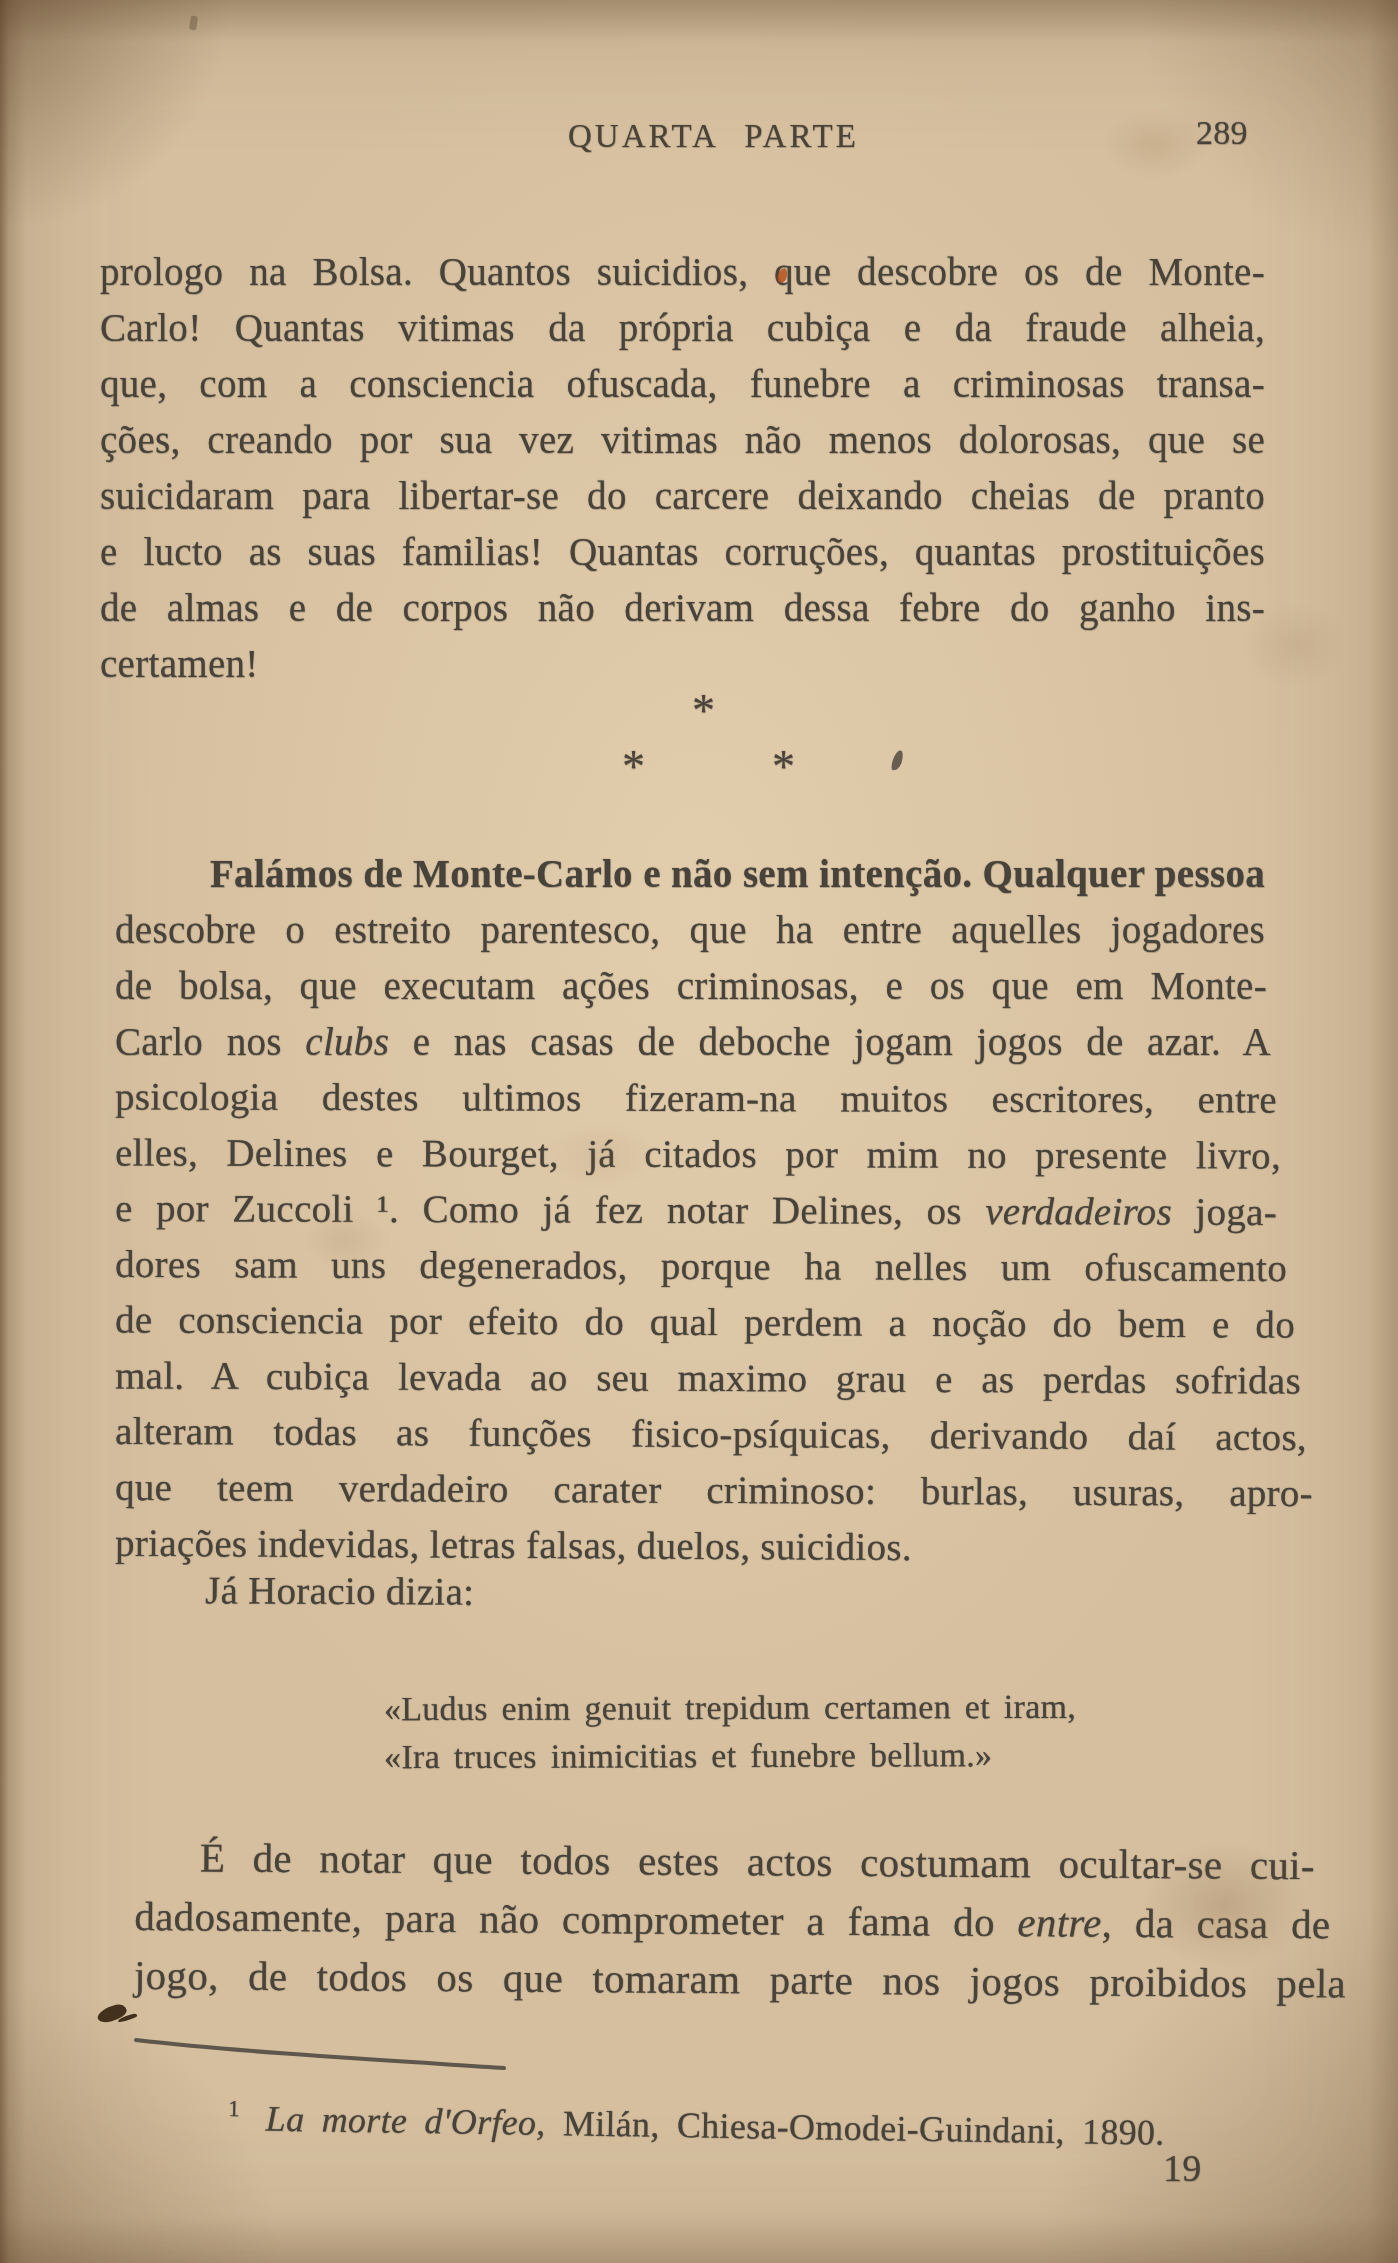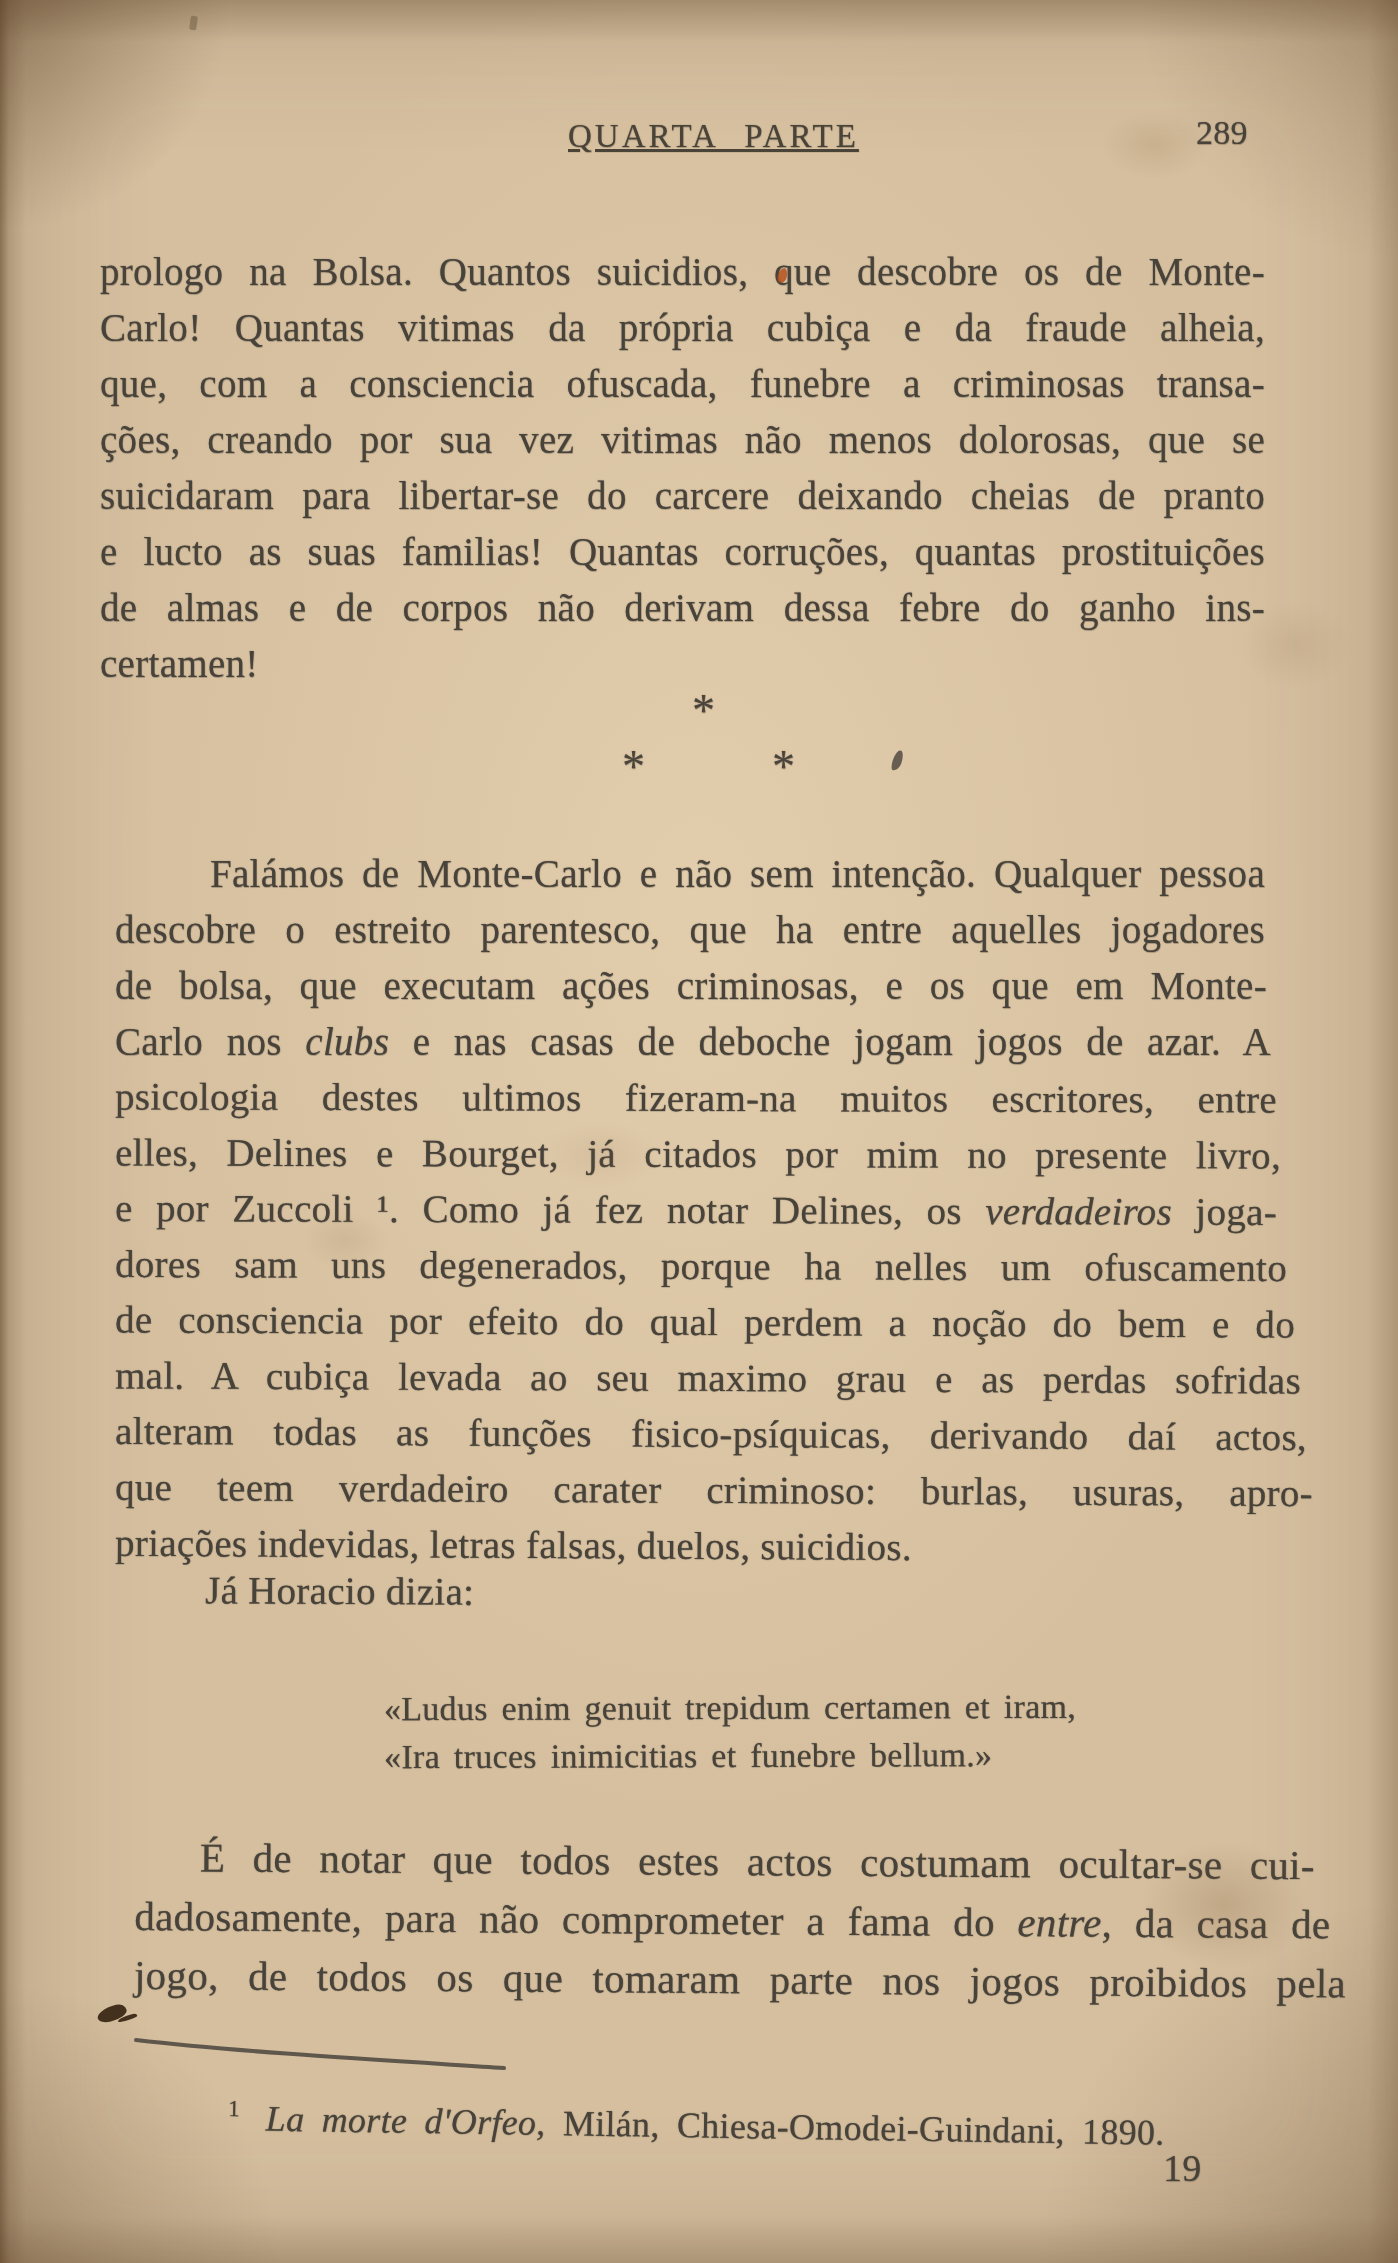--- a/index.html
+++ b/index.html
@@ -18,36 +18,36 @@
       linear-gradient(0deg, rgba(92,66,40,.22) 0px, rgba(92,66,40,0) 46px),
       radial-gradient(circle at 0% 0%, rgba(80,55,32,.42), rgba(80,55,32,0) 230px),
       radial-gradient(circle at 100% 0%, rgba(90,62,36,.25), rgba(90,62,36,0) 260px),
       radial-gradient(circle at 100% 100%, rgba(90,62,36,.30), rgba(90,62,36,0) 360px),
       radial-gradient(circle at 0% 100%, rgba(90,62,36,.30), rgba(90,62,36,0) 280px);
     box-shadow: inset 0 0 140px rgba(88,60,34,.30);
   }
   .txt{ text-shadow:0 0 1.2px rgba(60,52,42,.55), .5px .5px 0 rgba(60,52,42,.22); letter-spacing:.3px; }
   .abs{position:absolute;}
 
-  .running-head{left:568px;top:118px;font-size:33px;letter-spacing:3px;word-spacing:16px;color:#4a4438;text-decoration:underline;}
+  .running-head{left:568px;top:118px;font-size:33px;letter-spacing:3px;word-spacing:16px;color:#4a4438;}
   .page-number{left:1196px;top:114px;font-size:34px;}
 
   .para .line{text-align:justify;text-align-last:justify;}
   .para .line:last-child{}
 
   .p1{left:100px;top:244px;width:1165px;font-size:39px;line-height:56px;}
   .p1 .line:nth-child(8){text-align-last:left;}
 
   .dinkus-ast{font-size:46px;line-height:30px;color:#4a443b;}
   .a1{left:692px;top:696px;}
   .a2{left:622px;top:752px;}
   .a3{left:772px;top:752px;}
 
   .p2{left:115px;top:846px;font-size:39px;line-height:56px;}
-  .p2 .line:nth-child(1){width:1150px;text-indent:95px;}
+  .p2 .line:nth-child(1){width:1150px;text-indent:95px;font-weight:bold;}
   .p2 .line:nth-child(2){width:1150px;}
   .p2 .line:nth-child(3){width:1152px;}
   .p2 .line:nth-child(4){width:1156px;}
   .p2 .line:nth-child(5){width:1162px;transform:rotate(.15deg);}
   .p2 .line:nth-child(6){width:1166px;transform:rotate(.15deg);}
   .p2 .line:nth-child(7){width:1162px;transform:rotate(.2deg);}
   .p2 .line:nth-child(8){width:1172px;transform:rotate(.2deg);}
   .p2 .line:nth-child(9){width:1180px;transform:rotate(.25deg);}
   .p2 .line:nth-child(10){width:1186px;transform:rotate(.25deg);}
   .p2 .line:nth-child(11){width:1192px;transform:rotate(.3deg);}

